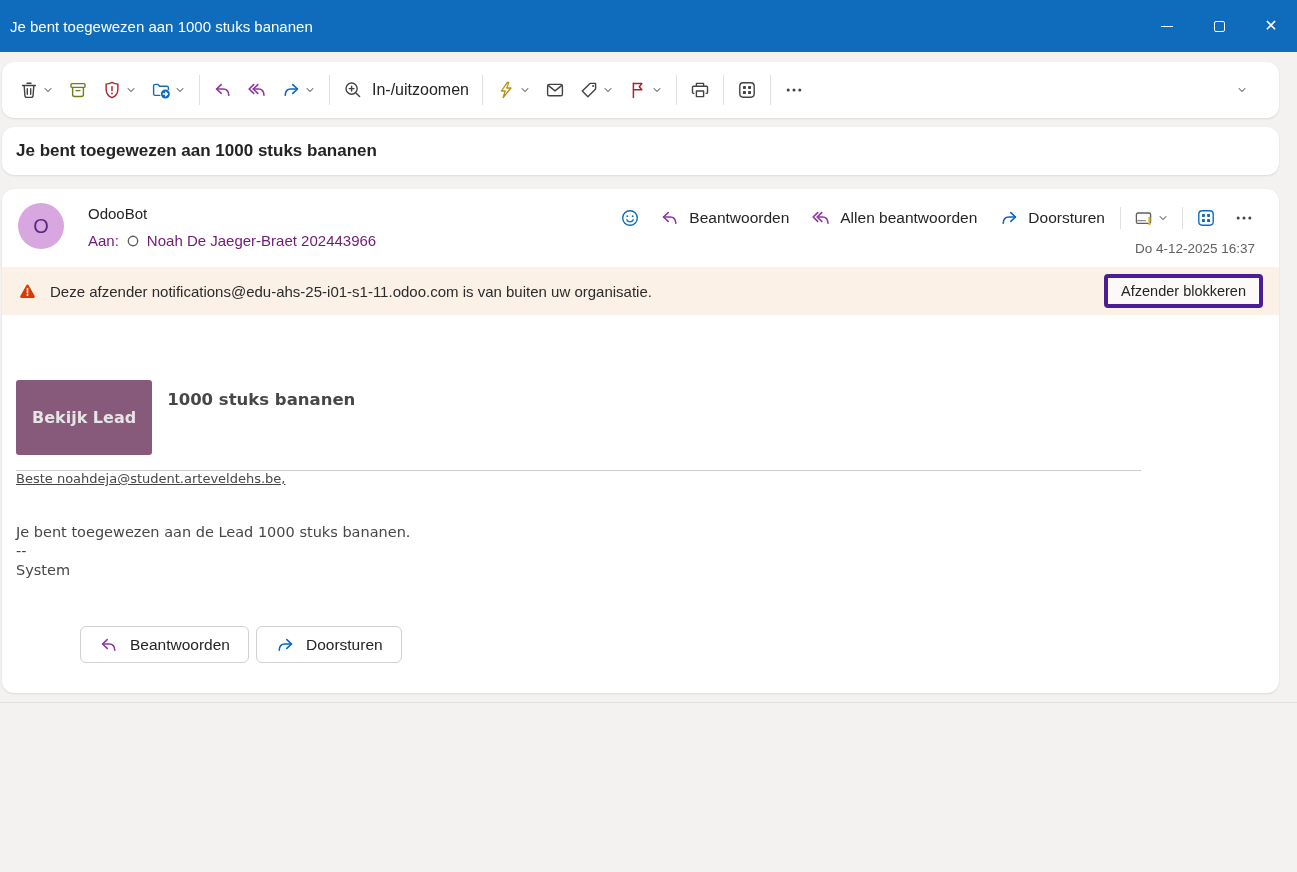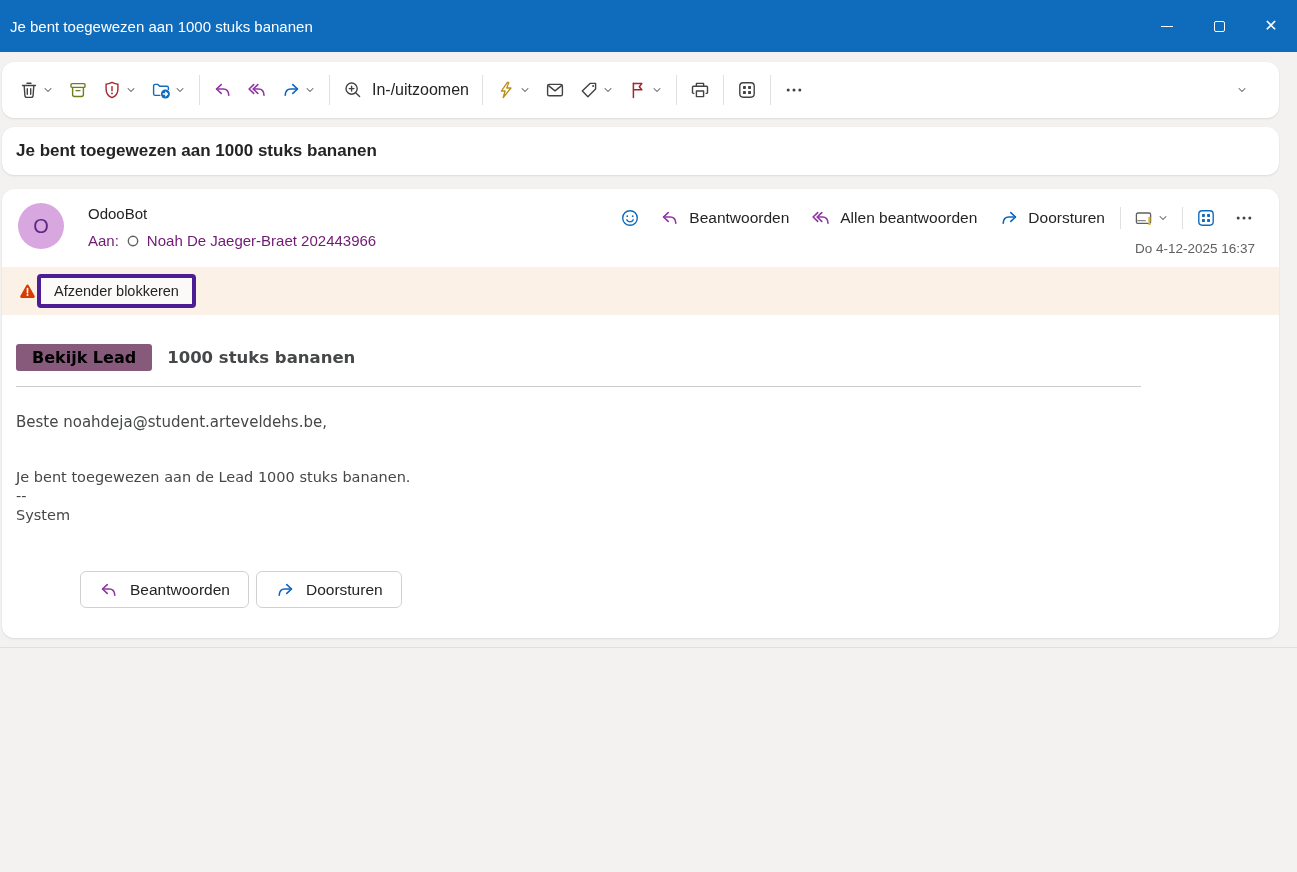--- a/index.html
+++ b/index.html
@@ -72,27 +72,28 @@
   .warn-icon { width:19px; height:19px; flex:none; }
   .warn-text { margin-left:13px; font-size:15px; color:#2b2b2b; flex:1; }
   .block-btn {
     font-size:14.5px; color:#242424; background:#fbfaf9; border:4px solid #4c1d95;
     border-radius:4px; padding:5px 13px; cursor:pointer; font-family:inherit; white-space:nowrap;
   }
   
   .msg-body { padding:29px 16px 30px 14px; font-family:"DejaVu Sans", sans-serif; color:#454748; }
   .lead-row { display:flex; align-items:center; gap:15px; }
   .view-lead-btn {
-    background:#875a7b; color:#000000; font-weight:700; font-size:16px;
-    padding:4px 16px; border:none; border-radius:3px; cursor:pointer;
+    background:#875a7b; color:#e5e5e5; font-weight:700; font-size:16px;
+    padding:28px 16px; border:none; border-radius:3px; cursor:pointer;
     font-family:"DejaVu Sans", sans-serif;
+    margin-top:36px;
   }
   .lead-title { font-weight:700; font-size:16.5px; color:#454748; }
   .body-hr { border:none; border-top:1px solid #ccc; margin:15px 122px 0 0; }
-  .greeting { margin-top:26px; font-size:15px; }
+  .greeting { font-size:13px;text-decoration:underline; }
   .para { margin-top:37px; font-size:14.5px; line-height:1.32; }
   .sig-sep { font-size:14.5px; }
   .signature { font-size:14.5px; }
   .reply-row { margin:46px 0 0 64px; display:flex; gap:7px; font-family:"Liberation Sans", sans-serif; }
   .reply-btn {
     display:flex; align-items:center; gap:11px; padding:0 18px; height:37px;
     background:#fff; border:1px solid #d1d1d1; border-radius:6px;
     font-size:15.5px; color:#242424; cursor:pointer; font-family:inherit;
   }
   
@@ -392,20 +393,21 @@
         </button>
       </div>
       <div class="hdr-date">Do 4-12-2025 16:37</div>
     </div>
   </div>
 
   <div class="warning">
     <svg class="warn-icon" viewBox="0 0 20 20">
         <use href="#i-warning-tri"></use>
       </svg>
+    <span class="warn-text">Deze afzender notifications@edu-ahs-25-i01-s1-11.odoo.com is van buiten uw organisatie.</span>
     <button class="block-btn">Afzender blokkeren</button>
   </div>
 
   <div class="msg-body">
     <div class="lead-row">
       <button class="view-lead-btn">Bekijk Lead</button>
       <span class="lead-title">1000 stuks bananen</span>
     </div>
     <hr class="body-hr">
     <p class="greeting">Beste noahdeja@student.arteveldehs.be,</p>

